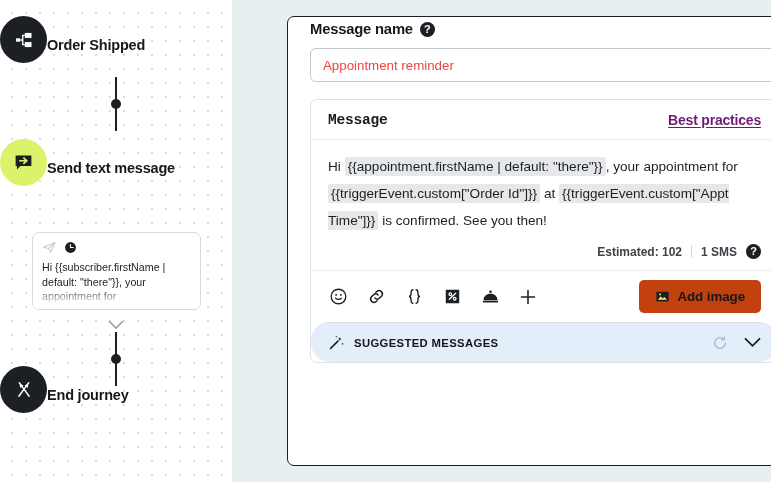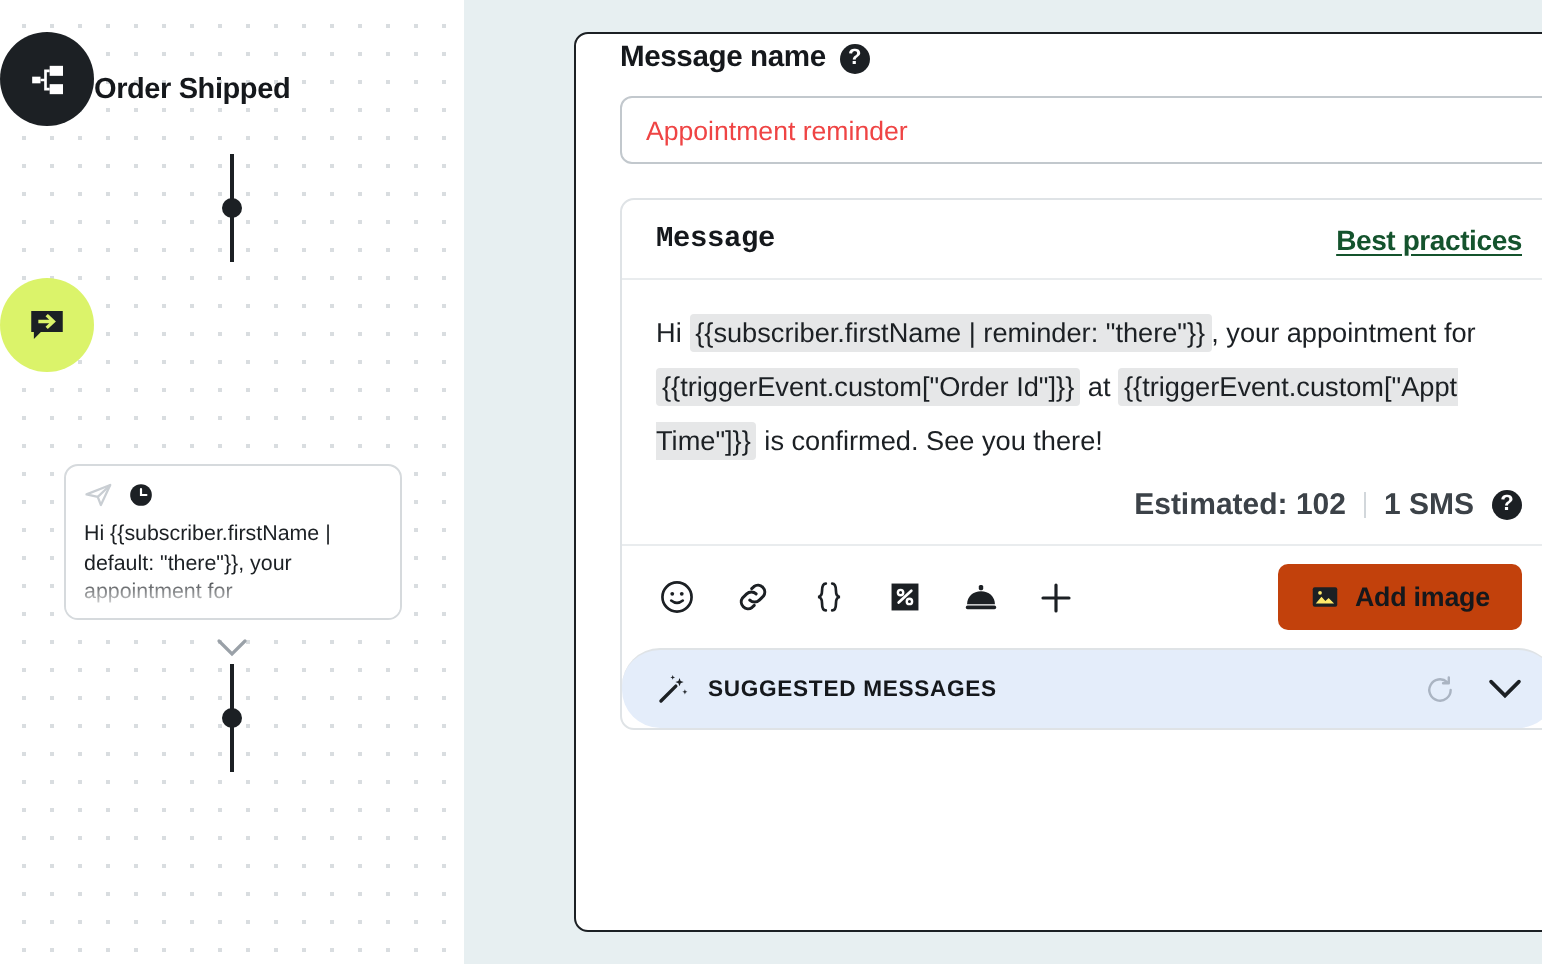--- a/index.html
+++ b/index.html
@@ -106,39 +106,39 @@
     display: flex; flex-direction: column; overflow: hidden;
     background: #fff;
   }
   .message-head {
     display: flex; align-items: center; justify-content: space-between;
     padding: 12px 17px 11px 17px;
     border-bottom: 1px solid #e9ecee;
   }
   .message-head-title { font-size: 14.5px; font-weight: 700; color: #15181c; letter-spacing: -0.2px; font-family: Liberation Mono, monospace; }
   .best-practices {
-    font-size: 14px; font-weight: 700; color: #14532d;
+    font-size: 14px; font-weight: 700; color: #701a75;
     text-decoration: underline; text-underline-offset: 2px; cursor: pointer;
     letter-spacing: -0.2px;
   }
 
   .message-body { padding: 13px 17px 4px 17px; }
   .message-text {
     font-size: 13.6px; line-height: 27px; color: #1c2024;
   }
   .token {
     background: #e6e7e8; border-radius: 2px;
     padding: 2px 3px;
   }
   .meta-row {
     display: flex; align-items: center; justify-content: flex-end;
     gap: 9px; padding: 6px 17px 11px 17px;
     border-bottom: 1px solid #e9ecee;
   }
-  .meta-item { font-size: 15px; font-weight: 700; color: #3c4248; }
+  .meta-item { font-size: 12px; font-weight: 700; color: #3c4248; }
   .meta-sep { width: 1px; height: 13px; background: #d2d7db; }
 
   .toolbar {
     display: flex; align-items: center; justify-content: space-between;
     padding: 9px 17px;
   }
   .toolbar-icons { display: flex; align-items: center; gap: 18px; }
   .tool-btn {
     width: 20px; height: 20px; display: flex; align-items: center; justify-content: center;
     color: #1c2024; cursor: pointer; background: none; border: none; padding: 0;
@@ -187,20 +187,21 @@
       <div class="node-label">Order Shipped</div>
     </div>
 
     <div class="node-wrap" style="top:139px;">
       <div class="circle-node circle-lime">
         <svg width="21" height="21" viewBox="0 0 24 24">
           <path d="M3 4h18v12H8.5L4.5 20v-4H3z" fill="#1c2024"></path>
           <path d="M8 10h7M12.5 7l3.2 3-3.2 3" stroke="#dbf36a" stroke-width="1.9" fill="none" stroke-linecap="square"></path>
         </svg>
       </div>
+      <div class="node-label">Send text message</div>
     </div>
 
     <div class="msg-card">
       <div class="msg-card-icons">
         <svg width="15" height="15" viewBox="0 0 24 24">
           <path d="M2 11.5 L21 4 L13.5 20 L11 13.5 Z" fill="none" stroke="#c9ced3" stroke-width="1.8" stroke-linejoin="round"></path>
           <path d="M11 13.5 L21 4" stroke="#c9ced3" stroke-width="1.8"></path>
         </svg>
         <svg width="13" height="13" viewBox="0 0 24 24">
           <circle cx="12" cy="12" r="10" fill="#1c2024"></circle>
@@ -210,40 +211,51 @@
       <div class="msg-card-text">Hi {{subscriber.firstName | default: "there"}}, your appointment for</div>
       <div class="msg-card-fade"></div>
     </div>
 
     <div class="card-chevron">
       <svg width="16" height="10" viewBox="0 0 16 10">
         <path d="M1.5 1.5 L8 8 L14.5 1.5" stroke="#9aa1a8" stroke-width="1.6" fill="none" stroke-linecap="round"></path>
       </svg>
     </div>
 
+    <div class="node-wrap" style="top:366px;">
+      <div class="circle-node circle-dark">
+        <svg width="20" height="20" viewBox="0 0 24 24">
+          <path d="M6.3 3.2 L18.2 19.5" stroke="#fff" stroke-width="1.7" stroke-linecap="round"></path>
+          <path d="M17.7 3.2 L5.8 19.5" stroke="#fff" stroke-width="1.7" stroke-linecap="round"></path>
+          <path d="M6.8 4.2 l4.6 2.6 -4.0 2.9 z" fill="#fff"></path>
+          <path d="M17.2 4.2 l-4.6 2.6 4.0 2.9 z" fill="#fff"></path>
+        </svg>
+      </div>
+      <div class="node-label">End journey</div>
+    </div>
   </div>
 
   <div class="panel">
     <div class="panel-card">
 
       <div class="field-label-row">
         <span class="field-label">Message name</span>
         <span class="help-badge">?</span>
       </div>
       <input class="name-input" type="text" value="Appointment reminder" placeholder="Message name" style="">
 
       <div class="message-box">
 
         <div class="message-head">
           <span class="message-head-title">Message</span>
           <a class="best-practices">Best practices</a>
         </div>
 
         <div class="message-body">
-          <div class="message-text" id="message-text"><span>Hi </span><span class="token">{{subscriber.firstName | reminder: "there"}}</span><span>, your appointment for </span><span class="token">{{triggerEvent.custom["Order Id"]}}</span><span> at </span><span class="token">{{triggerEvent.custom["Appt Time"]}}</span><span> is confirmed. See you there!</span></div>
+          <div class="message-text" id="message-text"><span>Hi </span><span class="token">{{appointment.firstName | default: "there"}}</span><span>, your appointment for </span><span class="token">{{triggerEvent.custom["Order Id"]}}</span><span> at </span><span class="token">{{triggerEvent.custom["Appt Time"]}}</span><span> is confirmed. See you then!</span></div>
         </div>
 
         <div class="meta-row">
           <span class="meta-item">Estimated: 102</span>
           <span class="meta-sep"></span>
           <span class="meta-item">1 SMS</span>
           <span class="help-badge">?</span>
         </div>
 
         <div class="toolbar">

